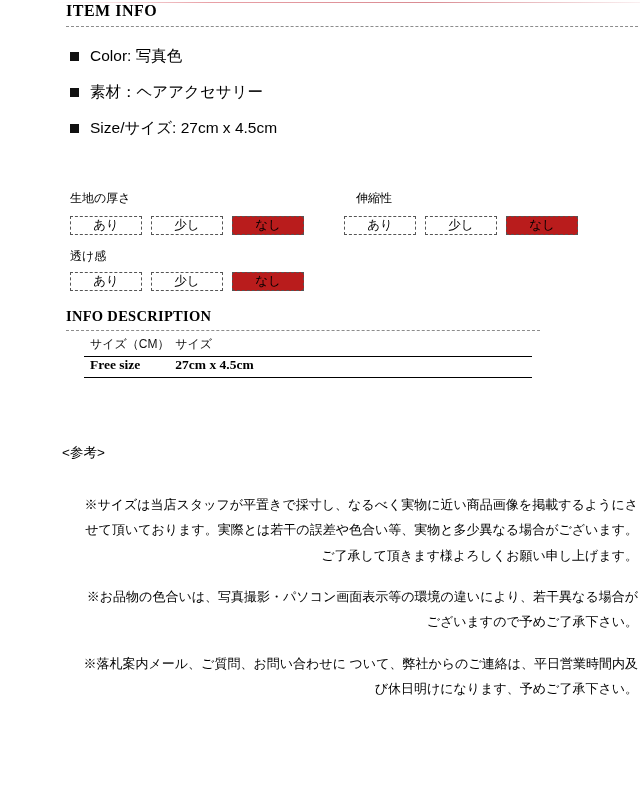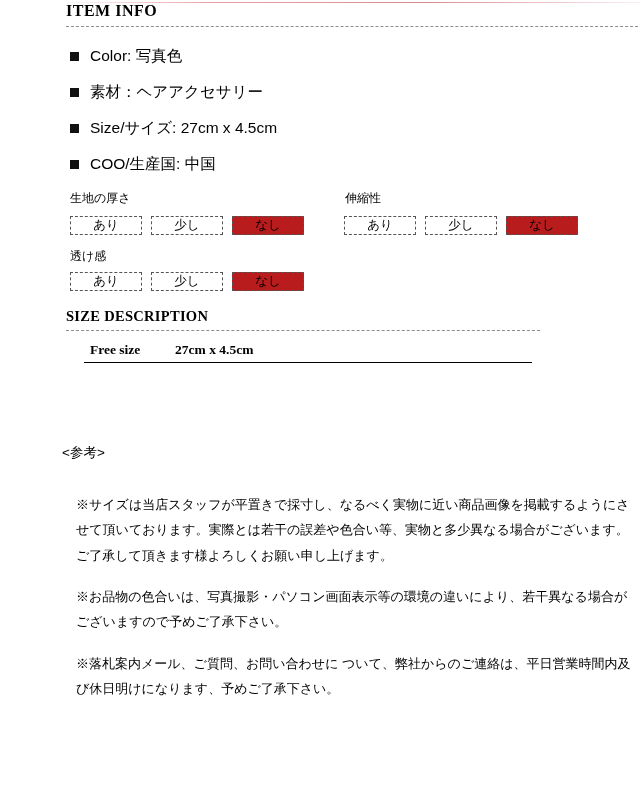--- a/index.html
+++ b/index.html
@@ -139,21 +139,21 @@
     border-bottom: 1px solid #000000;
   }
   .size-table .hdr td {
     font-size: 12px;
     color: #111;
   }
   .size-table .row td {
     font-family: "Liberation Serif", serif;
     font-weight: bold;
     font-size: 13.5px;
-    padding-top: 8px;
+    padding-top: 0;
     padding-bottom: 4px;
   }
   .col1 { width: 86px; padding-left: 6px !important; }
   .col2 { width: 362px; }
 
   .ref-title {
     position: absolute;
     left: 22px;
     top: 444px;
     font-size: 13.5px;
@@ -161,21 +161,21 @@
   .notes {
     position: absolute;
     left: 36px;
     top: 492px;
     width: 562px;
     font-size: 13px;
     line-height: 1.95;
   }
   .note-p {
     margin: 0 0 16px 0;
-    text-align: left;
+    text-align: right;
   }
 </style>
 </head>
 <body>
 
 <div class="page">
 
   <div class="frame-top"></div>
   <div class="frame-right"></div>
 
@@ -188,52 +188,52 @@
       <span class="bullet-text">Color: 写真色</span>
     </div>
     <div class="bullet-row">
       <span class="bullet-sq"></span>
       <span class="bullet-text">素材：ヘアアクセサリー</span>
     </div>
     <div class="bullet-row">
       <span class="bullet-sq"></span>
       <span class="bullet-text">Size/サイズ: 27cm x 4.5cm</span>
     </div>
-    <div class="bullet-row">
-      <span class="bullet-sq"></span>
-      <span class="bullet-text">COO/生産国: 中国</span>
-    </div>
   </div>
 
   <div class="prop-label" style="left:30px; top:190px;">生地の厚さ</div>
   <div class="chips" style="left:30px; top:216px;">
     <div class="chip">あり</div>
     <div class="chip">少し</div>
     <div class="chip sel">なし</div>
   </div>
 
-  <div class="prop-label" style="left:305px; top:190px;">伸縮性</div>
+  <div class="prop-label" style="left:316px; top:190px;">伸縮性</div>
   <div class="chips" style="left:304px; top:216px;">
     <div class="chip">あり</div>
     <div class="chip">少し</div>
     <div class="chip sel">なし</div>
   </div>
 
   <div class="prop-label" style="left:30px; top:248px;font-family:Liberation Serif, serif;">透け感</div>
   <div class="chips" style="left:30px; top:272px;">
     <div class="chip">あり</div>
     <div class="chip">少し</div>
     <div class="chip sel">なし</div>
   </div>
 
-  <div class="size-desc-title">SIZE DESCRIPTION</div>
+  <div class="size-desc-title">INFO DESCRIPTION</div>
   <div class="dash-rule2"></div>
 
   <table class="size-table">
     <tbody>
+        <tr class="hdr">
+      <td class="col1">サイズ（CM）</td>
+      <td class="col2">サイズ</td>
+    </tr>
     <tr class="row">
       <td class="col1">Free size</td>
       <td class="col2">27cm x 4.5cm</td>
     </tr>
   </tbody>
     </table>
 
   <div class="ref-title">&lt;参考&gt;</div>
 
   <div class="notes">

